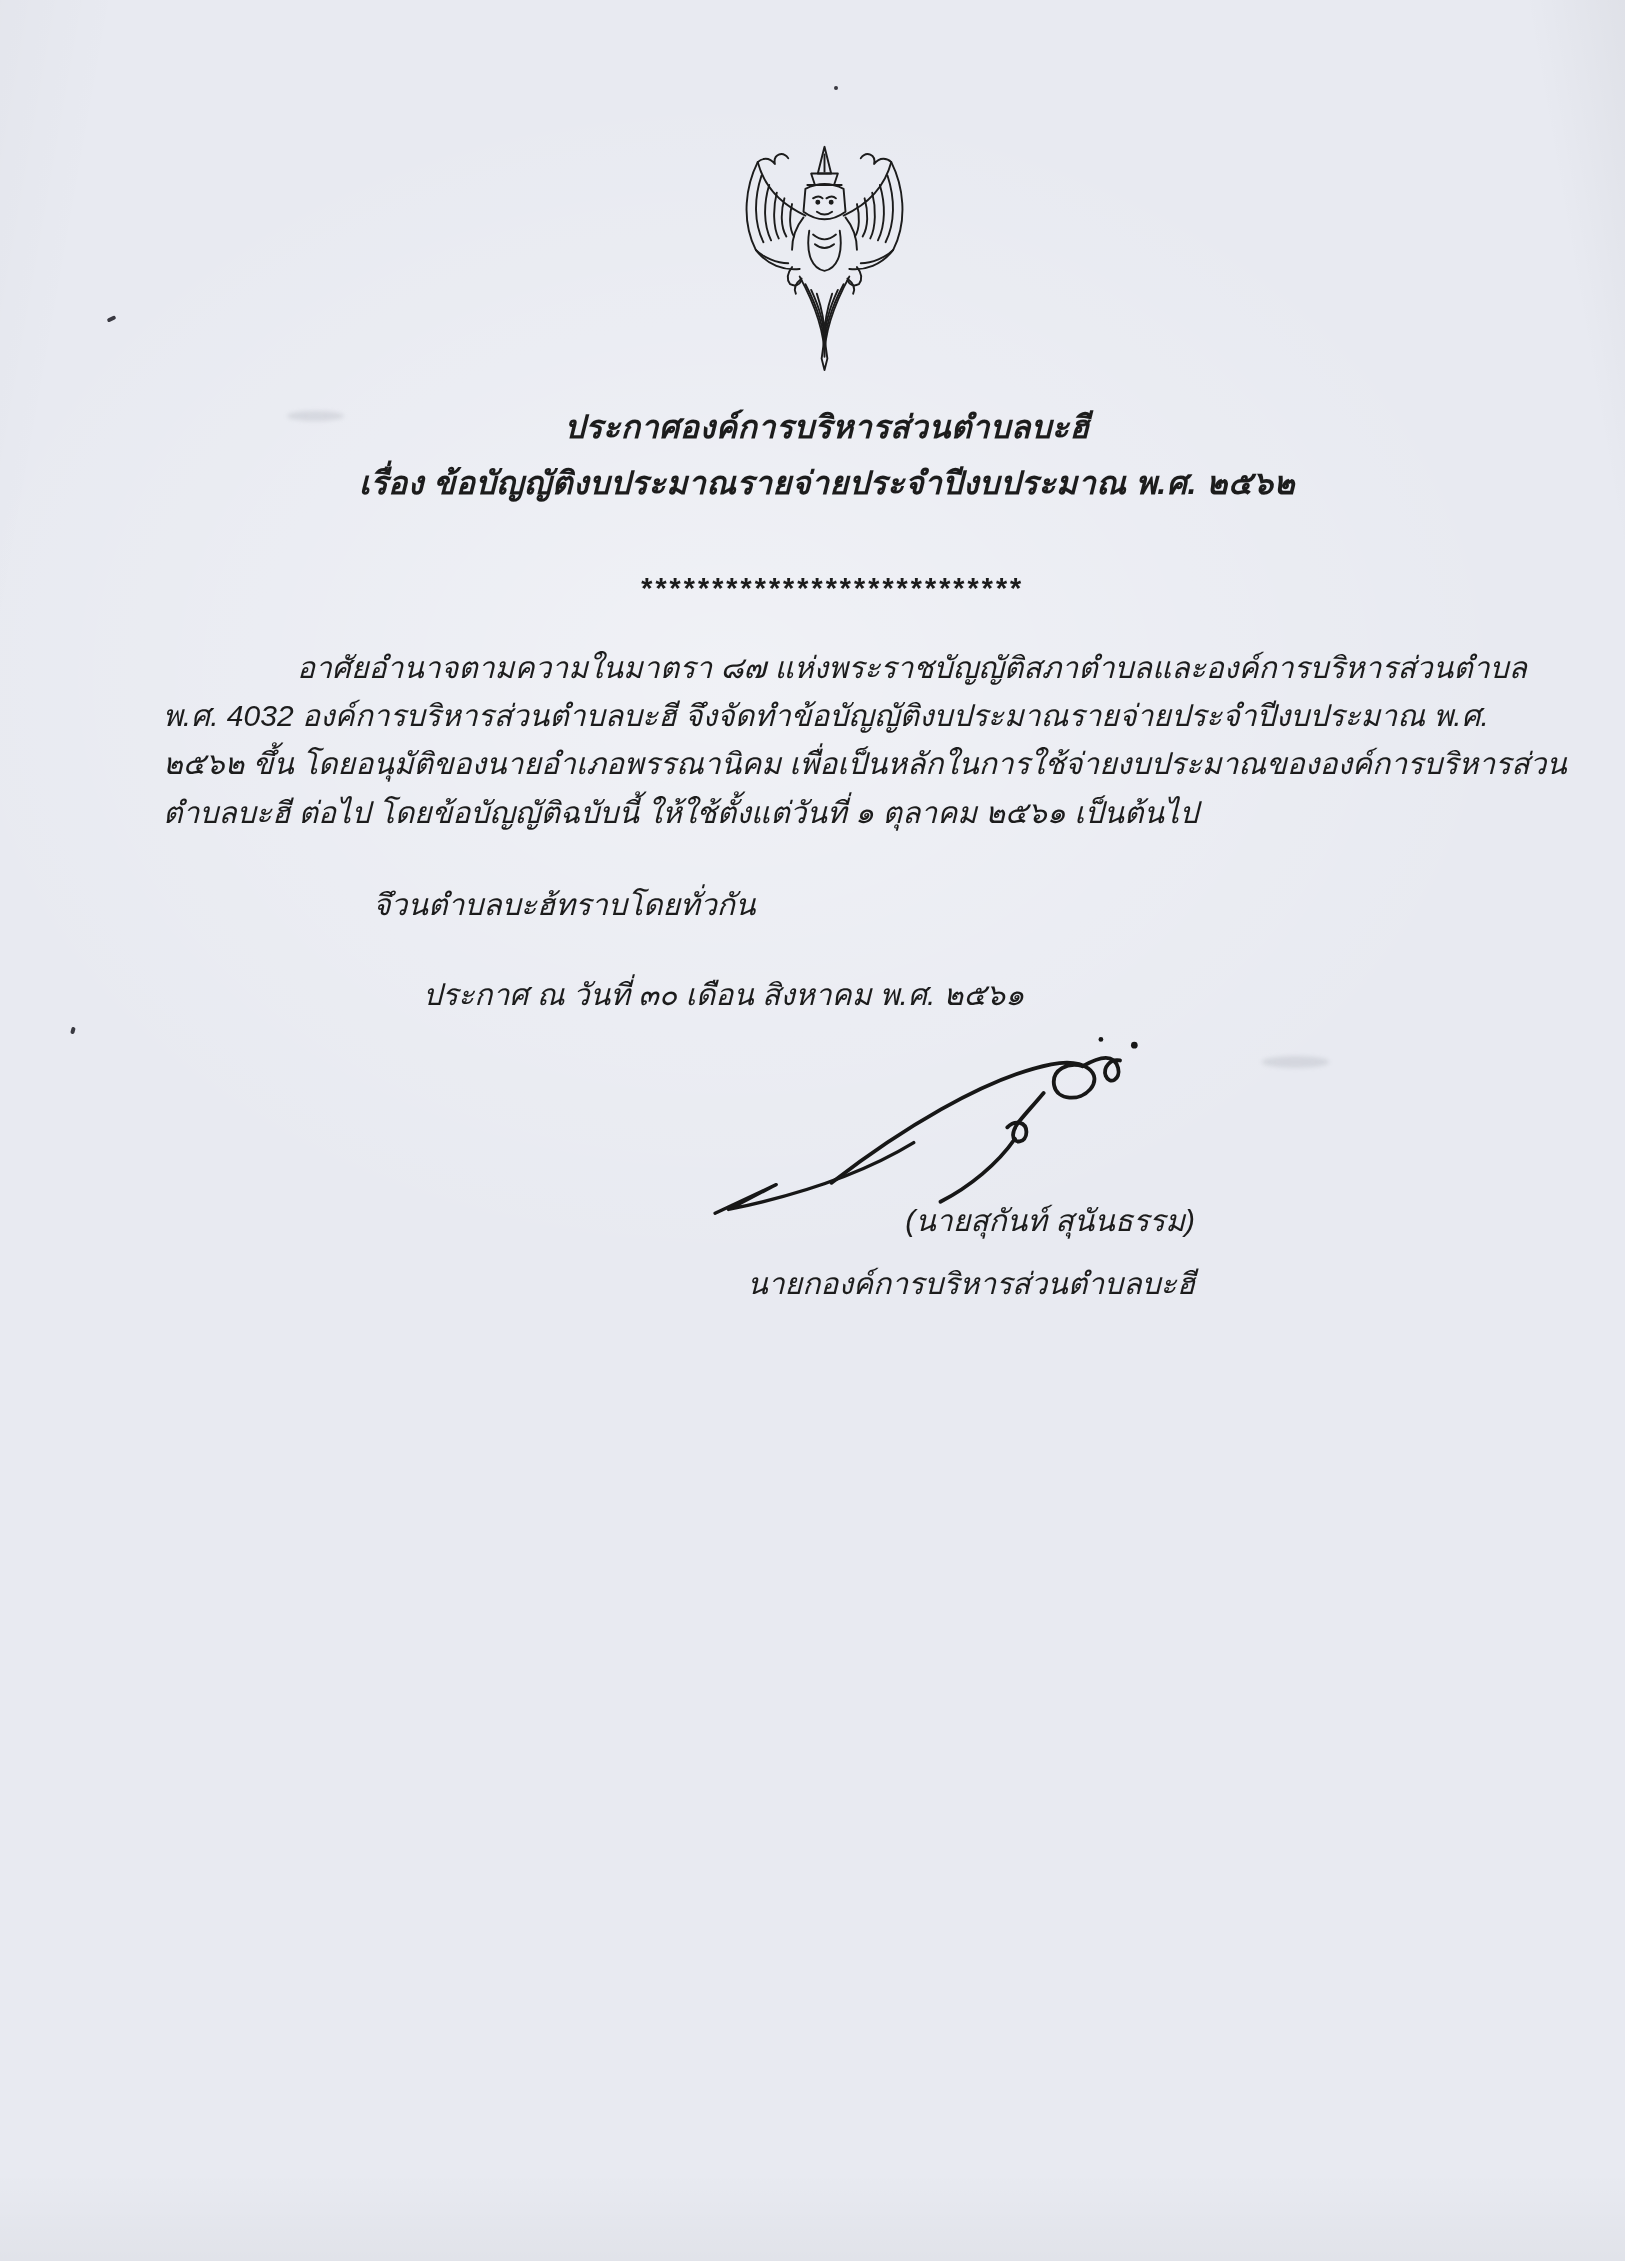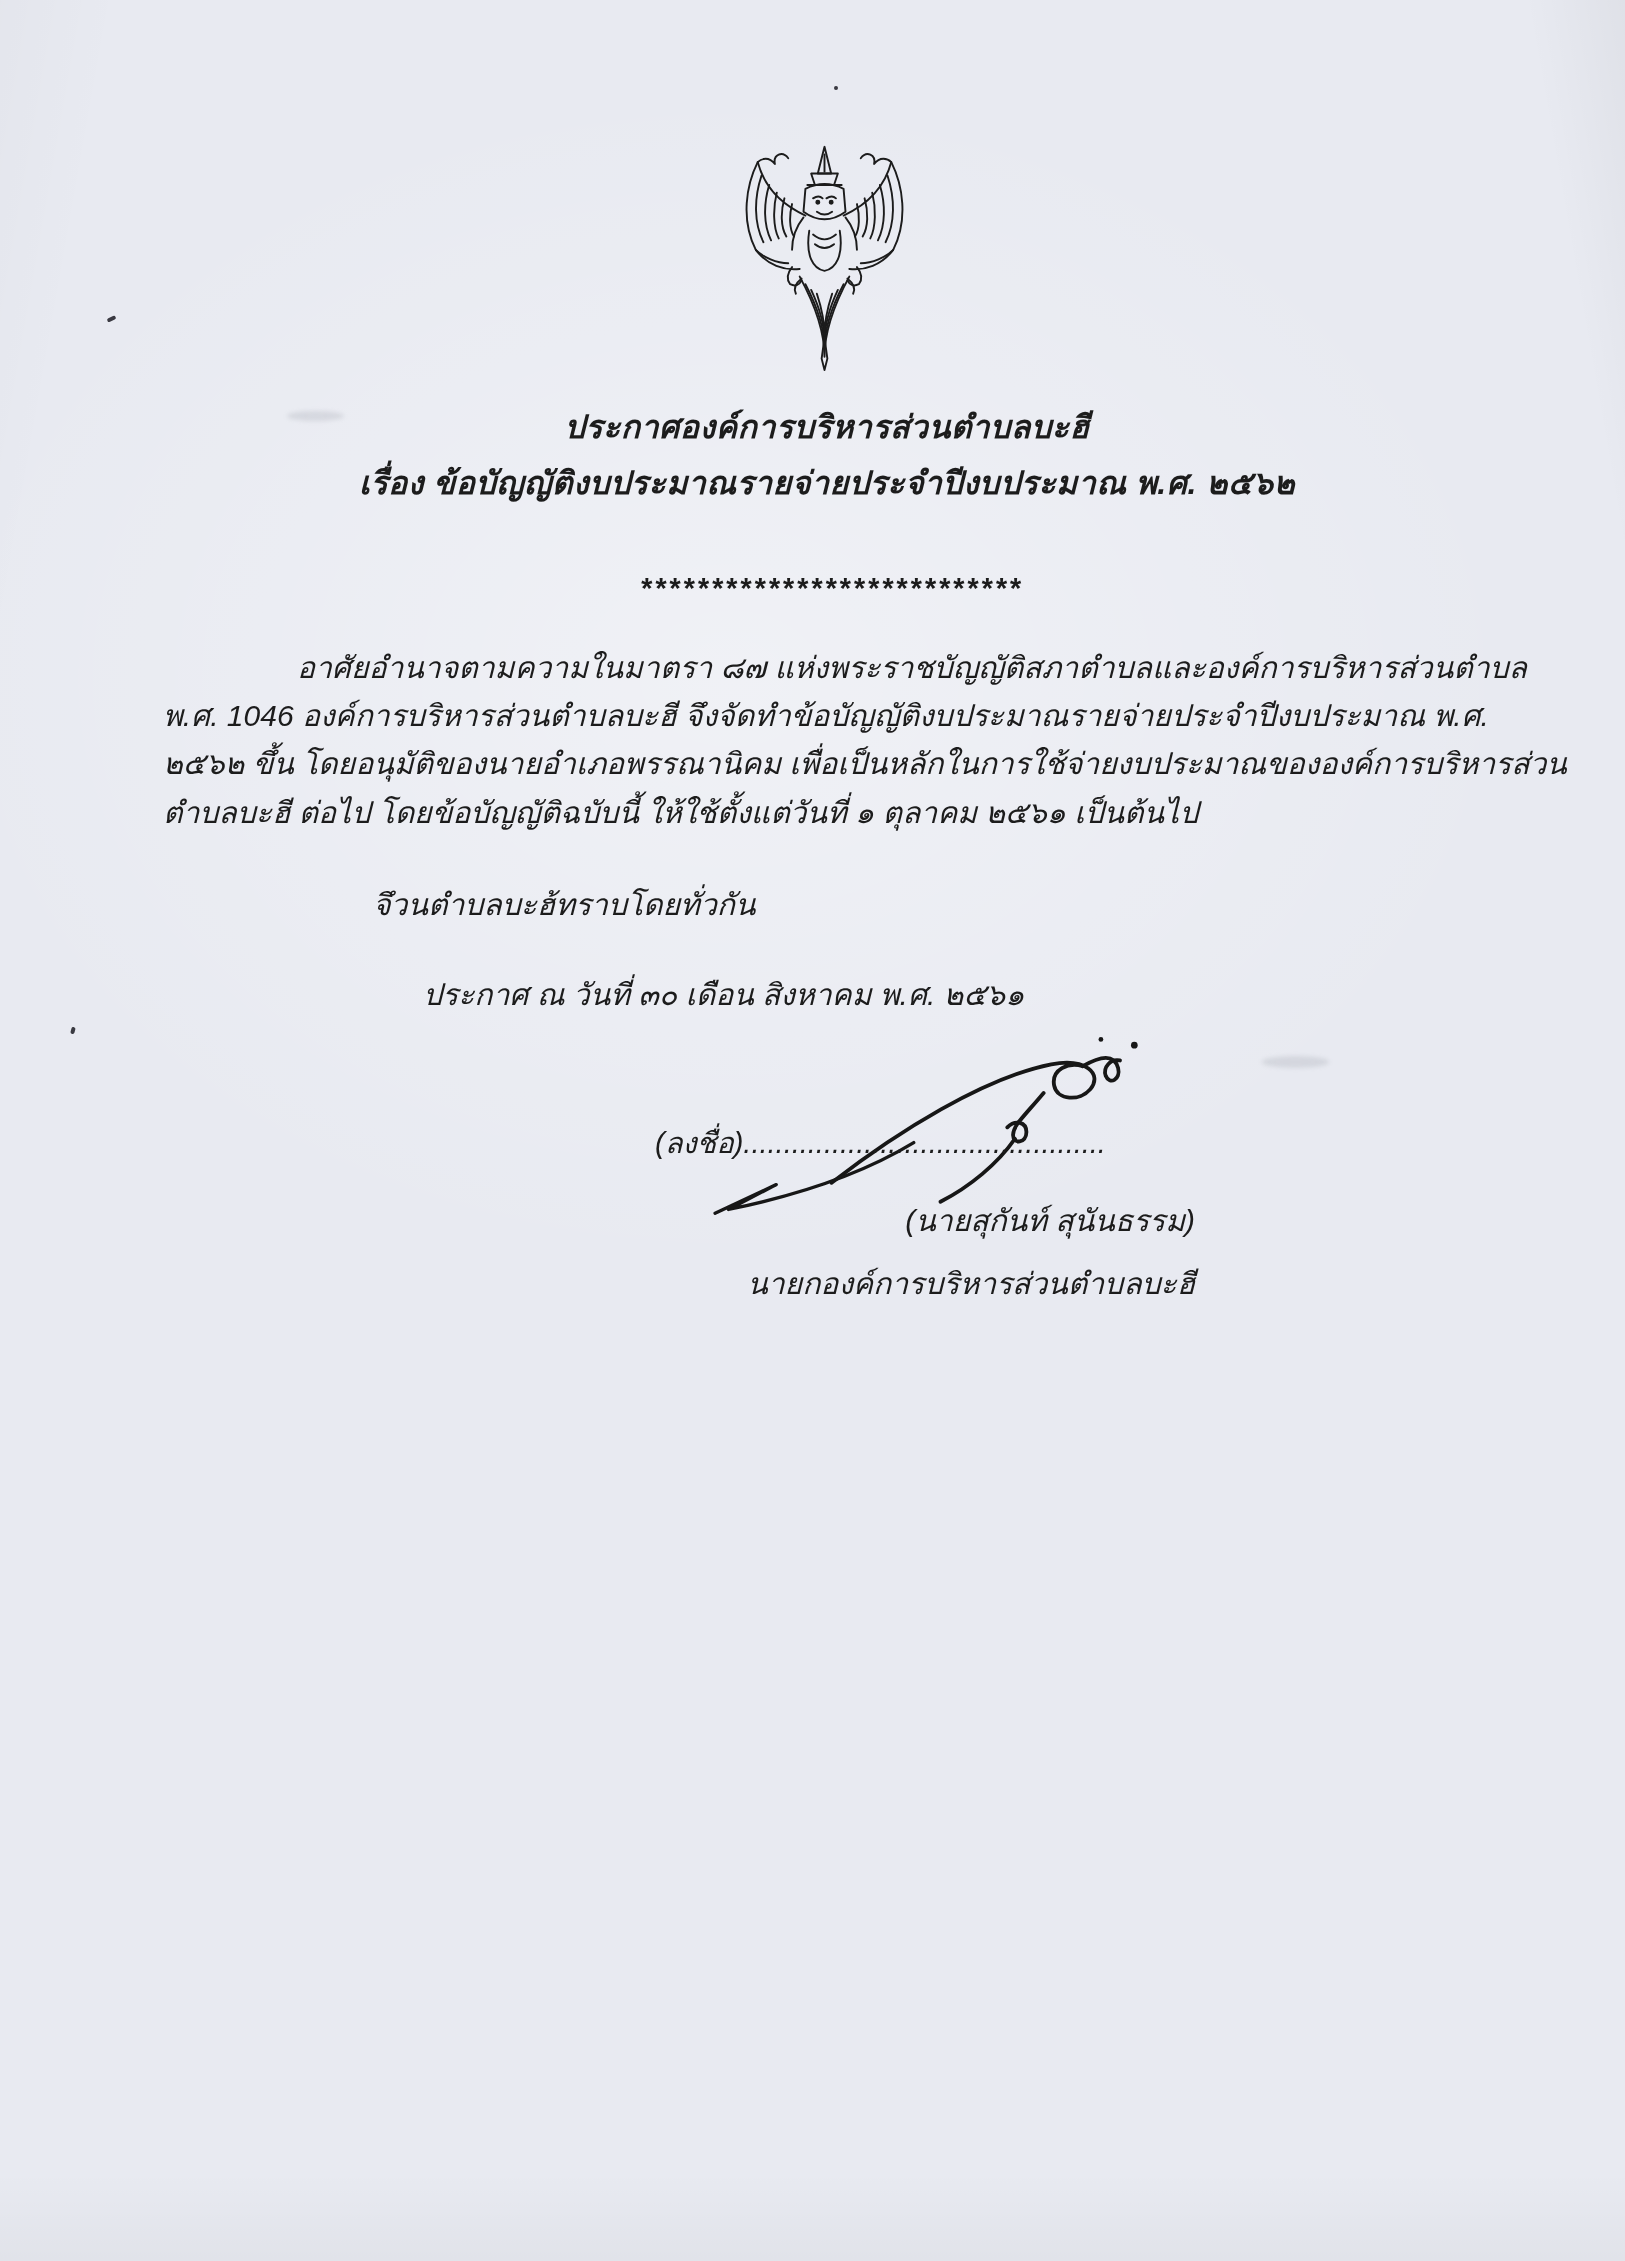--- a/index.html
+++ b/index.html
@@ -88,42 +88,41 @@
     </svg>
   </div>
 
   <div class="abs title" style="top:401px;">ประกาศองค์การบริหารส่วนตำบลบะฮี</div>
   <div class="abs title" style="top:457px;">เรื่อง  ข้อบัญญัติงบประมาณรายจ่ายประจำปีงบประมาณ พ.ศ. ๒๕๖๒</div>
 
   <div class="abs separator" style="top:572px;">***************************</div>
 
   <div>
     <div class="abs bodyline indent" style="top:646px;">อาศัยอำนาจตามความในมาตรา ๘๗ แห่งพระราชบัญญัติสภาตำบลและองค์การบริหารส่วนตำบล</div>
-    <div class="abs bodyline" style="top:694px;">พ.ศ. 1046 องค์การบริหารส่วนตำบลบะฮี  จึงจัดทำข้อบัญญัติงบประมาณรายจ่ายประจำปีงบประมาณ พ.ศ.</div>
+    <div class="abs bodyline" style="top:694px;">พ.ศ. 4032 องค์การบริหารส่วนตำบลบะฮี  จึงจัดทำข้อบัญญัติงบประมาณรายจ่ายประจำปีงบประมาณ พ.ศ.</div>
     <div class="abs bodyline" style="top:742px;">๒๕๖๒ ขึ้น  โดยอนุมัติของนายอำเภอพรรณานิคม  เพื่อเป็นหลักในการใช้จ่ายงบประมาณขององค์การบริหารส่วน</div>
     <div class="abs bodyline" style="top:791px;">ตำบลบะฮี ต่อไป  โดยข้อบัญญัติฉบับนี้ ให้ใช้ตั้งแต่วันที่  ๑  ตุลาคม  ๒๕๖๑  เป็นต้นไป</div>
   </div>
 
   <div class="abs" style="left:373px;top:881px;font-size:30px;white-space:nowrap;">จึวนตำบลบะฮ้ทราบโดยทั่วกัน</div>
 
   <div class="abs" style="left:423px;top:971px;font-size:30px;white-space:nowrap;text-align:right;">ประกาศ  ณ  วันที่ ๓๐   เดือน สิงหาคม   พ.ศ. ๒๕๖๑</div>
 
   <div class="abs" style="left:669px;top:1028px;">
     <svg width="478" height="191" viewBox="0 0 500 200" fill="none" stroke="#171717" stroke-width="4" stroke-linecap="round" stroke-linejoin="round">
       <path d="M170 162 C240 108 330 52 400 38 C436 31 454 48 441 64 C430 77 406 76 403 60 C400 44 418 35 433 40"></path>
       <path d="M433 40 C452 29 466 27 470 42 C473 54 461 60 457 50 C454 41 462 32 472 34"></path>
       <circle cx="487" cy="18" r="3.5" fill="#171717" stroke="none"></circle>
       <circle cx="452" cy="12" r="2.5" fill="#171717" stroke="none"></circle>
       <path d="M392 68 C372 92 360 102 360 112 C360 122 374 121 374 109 C374 98 362 96 354 104"></path>
       <path d="M362 116 C344 142 315 166 284 182"></path>
       <path d="M256 120 C210 148 150 172 62 190 L112 164 L48 194" stroke-width="3.5"></path>
     </svg>
   </div>
 
-  <div class="abs" style="left:655px;top:1120px;font-size:29px;white-space:nowrap;">(ลงชื่อ).............................................</div>
 
   <div class="abs sig-center" style="top:1197px;">(นายสุกันท์  สุนันธรรม)</div>
   <div class="abs sig-center" style="top:1260px;">นายกองค์การบริหารส่วนตำบลบะฮี</div>
 
   <div class="speck" style="left:107px;top:317px;width:8.6px;height:3.8px;transform:rotate(-25deg);border-radius:1.9px;"></div>
   <div class="speck" style="left:71px;top:1027px;width:3.8px;height:6.7px;transform:rotate(15deg);border-radius:1.9px;"></div>
   <div class="speck" style="left:834px;top:86px;width:3.8px;height:3.8px;"></div>
   <div class="smudge" style="left:287px;top:411px;width:57px;height:9.6px;"></div>
   <div class="smudge" style="left:1262px;top:1056px;width:67px;height:11.5px;"></div>
 

